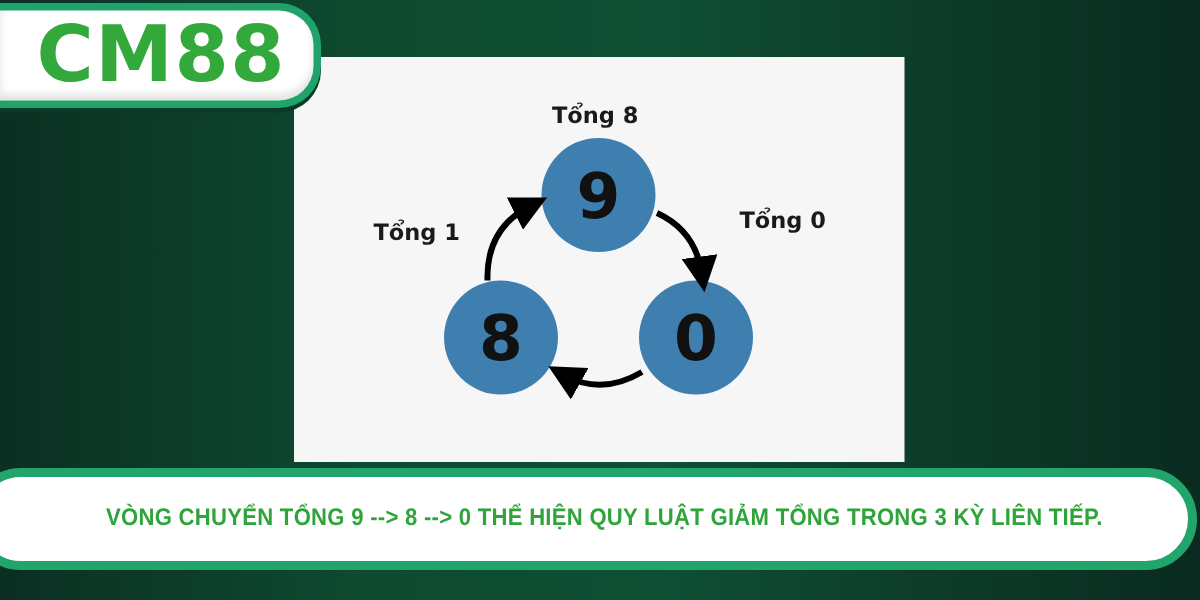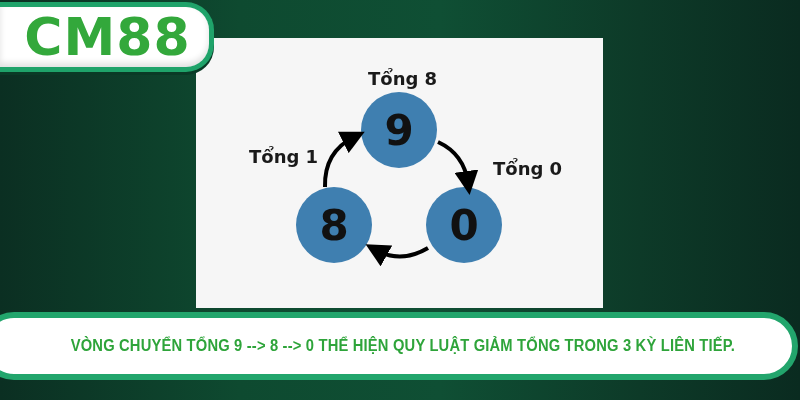--- a/index.html
+++ b/index.html
@@ -21,21 +21,21 @@
     font-size: 52px; color: #33a83b; letter-spacing: 1px; line-height: 1;
     padding-left: 6px;
   }
   .panel {
     position: absolute; left: 196px; top: 38px; width: 407px; height: 270px;
     background: #f6f6f6; z-index: 1;
   }
   .panel svg { position: absolute; left: 0; top: 0; }
   .label {
     position: absolute; font-family: "DejaVu Sans", sans-serif; font-weight: bold;
-    font-size: 18px; color: #1a1a1a; white-space: nowrap;
+    font-size: 15px; color: #1a1a1a; white-space: nowrap;
   }
   .node-num {
     position: absolute; width: 76px; height: 76px; display: flex;
     align-items: center; justify-content: center;
     font-family: "DejaVu Sans", sans-serif; font-weight: bold; font-size: 42px; color: #111;
   }
   .caption {
     position: absolute; left: -20px; top: 312px; width: 818px; height: 68px;
     background: #ffffff; border: 6px solid #22a56c; border-radius: 34px;
     box-sizing: border-box; z-index: 2;
@@ -67,21 +67,21 @@
     <circle cx="268" cy="187" r="38" fill="#3f7fb0"></circle>
 
     <path d="M 242 104 Q 268 116 272 145" stroke="#000" stroke-width="4" fill="none" marker-end="url(#ah)"></path>
 
     <path d="M 232 210 Q 205 226 180 212" stroke="#000" stroke-width="4" fill="none" marker-end="url(#ah)"></path>
 
     <path d="M 129 149 Q 128 114 158 99" stroke="#000" stroke-width="4" fill="none" marker-end="url(#ah)"></path>
   </svg>
 
   <span class="label" style="left:172px; top:30px;">Tổng 8</span>
-  <span class="label" style="left:297px; top:120px;text-align:center;">Tổng 0</span>
+  <span class="label" style="left:297px; top:100px;text-align:center;">Tổng 0</span>
   <span class="label" style="left:53px; top:108px;">Tổng 1</span>
 
   <span class="node-num" style="left:165px; top:54px;">9</span>
   <span class="node-num" style="left:230px; top:149px;">0</span>
   <span class="node-num" style="left:100px; top:149px;">8</span>
 </div>
 
 <div class="caption">
   <span class="caption-text">VÒNG CHUYỂN TỔNG 9 --&gt; 8 --&gt; 0 THỂ HIỆN QUY LUẬT GIẢM TỔNG TRONG 3 KỲ LIÊN TIẾP.</span>
 </div>

